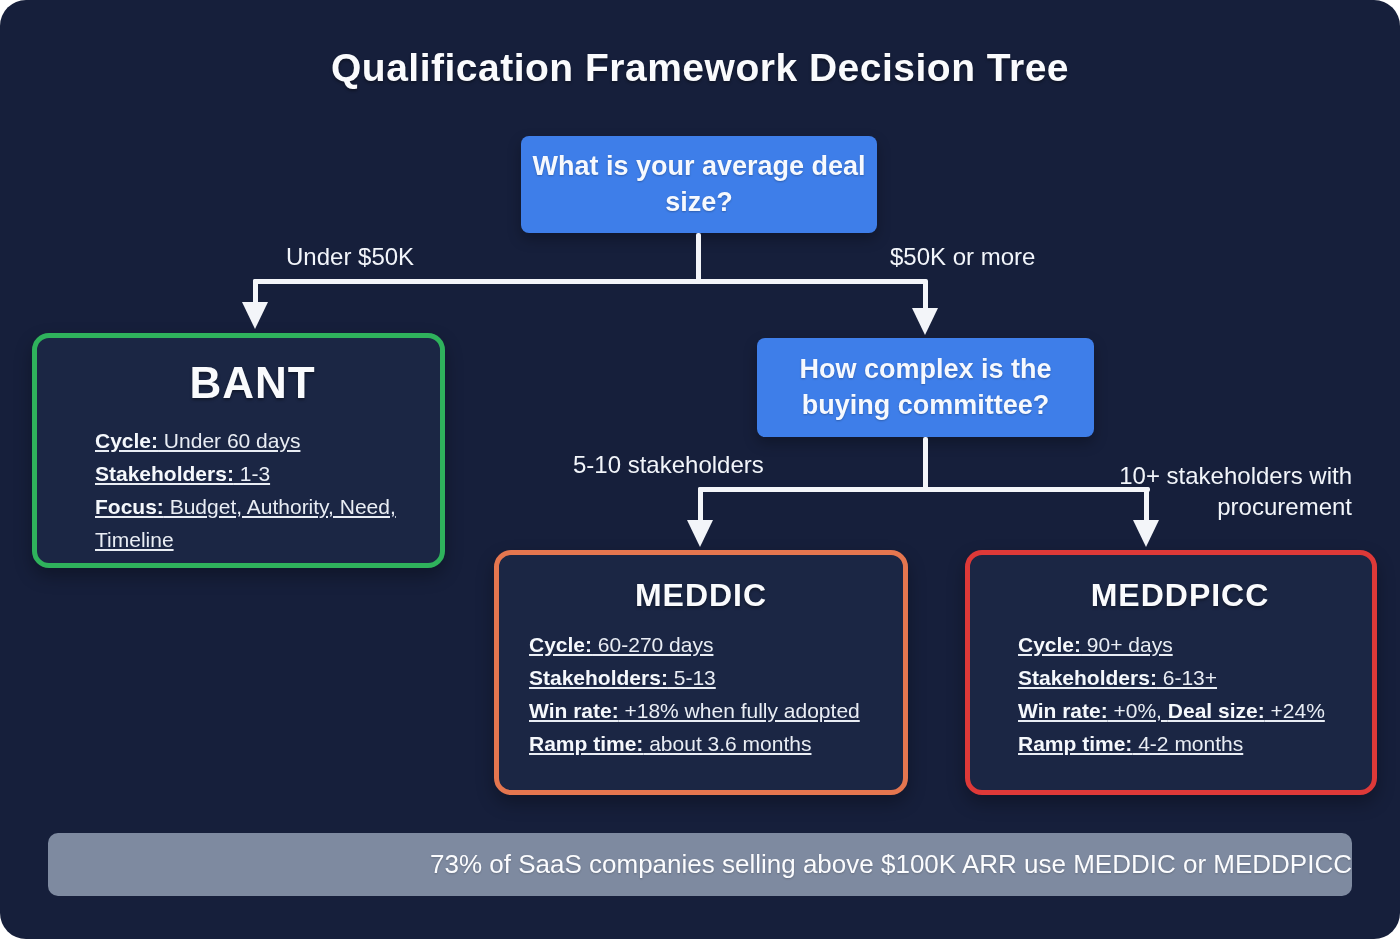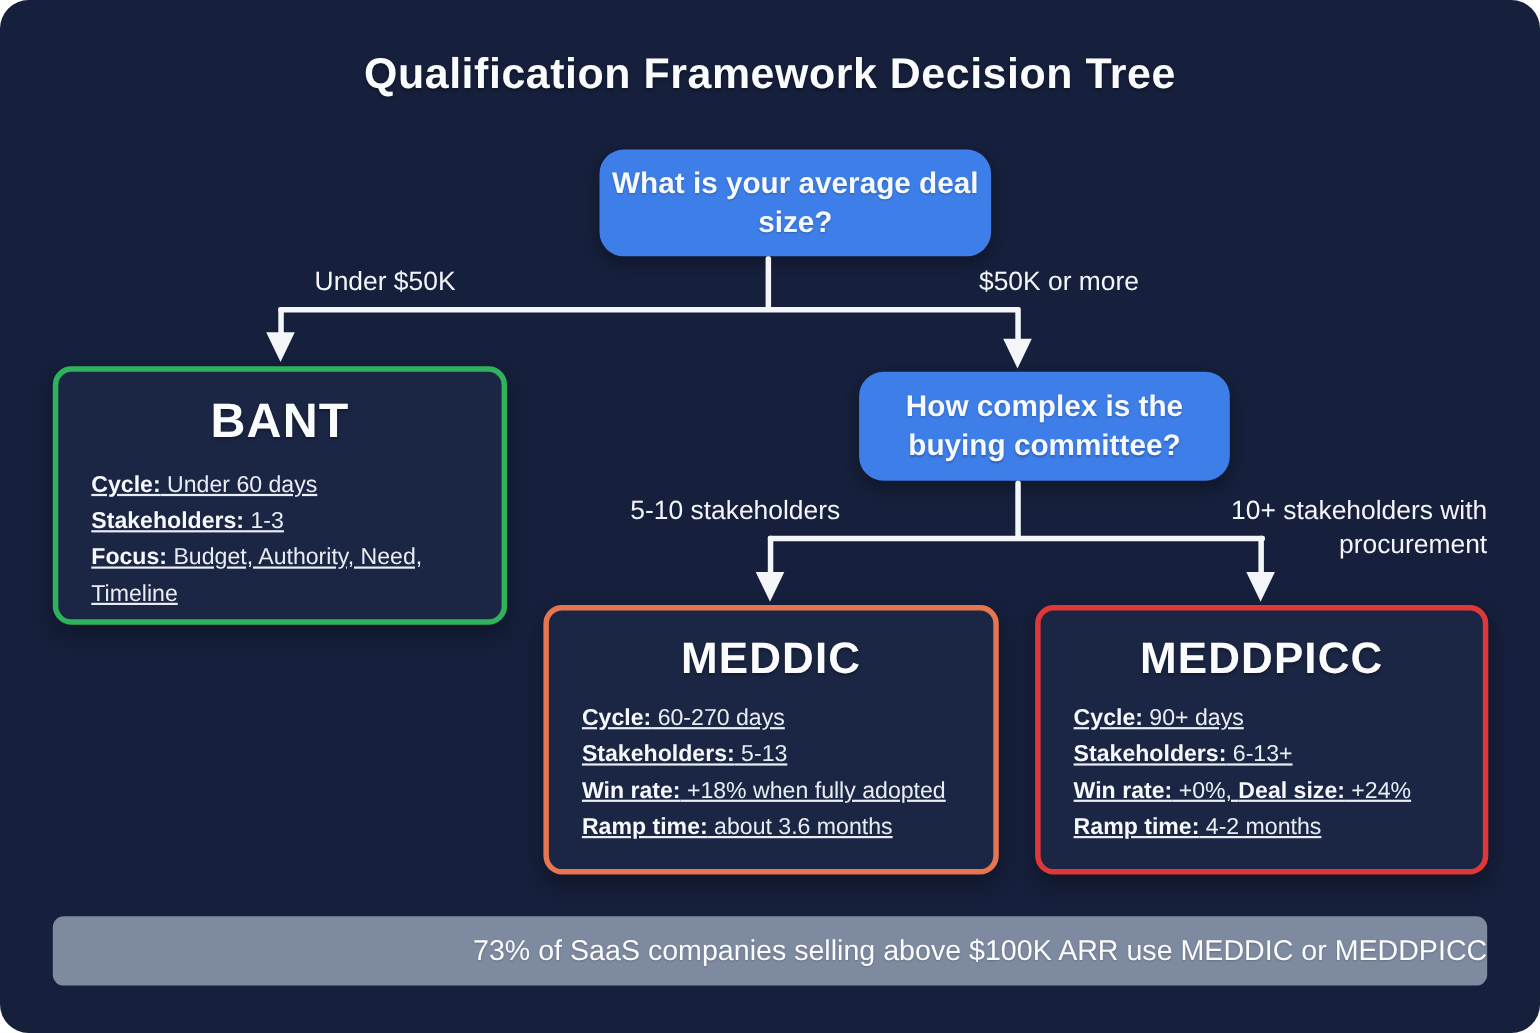--- a/index.html
+++ b/index.html
@@ -23,32 +23,31 @@
     color: #FAFBFD;
     font-size: 39px;
     font-weight: 800;
     letter-spacing: 0.5px;
     text-shadow: 0 2px 3px rgba(0,0,0,0.35);
   }
 
   .qnode {
     position: absolute;
     background: #3E7EE9;
-    border-radius: 22px;
+    border-radius: 8px;
     display: flex;
     align-items: center;
     justify-content: center;
     text-align: center;
     color: #F6F9FE;
     font-size: 27px;
     font-weight: 700;
     line-height: 1.32;
     box-shadow: 0 6px 14px rgba(0,0,0,0.28);
     text-shadow: 0 1px 2px rgba(0,0,0,0.25);
-    margin-left: 24px;
   }
   .qnode-1 { left: 521px; top: 136px; width: 356px; height: 97px; }
   .qnode-2 { left: 757px; top: 338px; width: 337px; height: 99px; }
 
   .edge-line { position: absolute; background: #F3F5F9; border-radius: 2px; }
   .arrow-head {
     position: absolute;
     width: 0; height: 0;
     border-left: 13px solid transparent;
     border-right: 13px solid transparent;
@@ -63,32 +62,32 @@
     line-height: 31px;
   }
   .branch-label.right-align { text-align: right; }
 
   .framework-card {
     position: absolute;
     background: #1B2644;
     border-radius: 17px;
     box-shadow: 0 8px 18px rgba(0,0,0,0.3);
   }
-  .card-bant   { left: 48px;  top: 333px; width: 413px; height: 235px; border: 5px solid #2FB25C; }
+  .card-bant   { left: 32px;  top: 333px; width: 413px; height: 235px; border: 5px solid #2FB25C; padding-left: 28px; }
   .card-meddic { left: 494px; top: 550px; width: 414px; height: 245px; border: 5px solid #E5764F; }
-  .card-meddpicc { left: 941px; top: 550px; width: 412px; height: 245px; border: 5px solid #DE3938; }
+  .card-meddpicc { left: 965px; top: 550px; width: 412px; height: 245px; border: 5px solid #DE3938; padding-left: 18px; }
 
   .card-title {
     text-align: center;
     color: #FAFBFD;
     font-weight: 800;
     text-shadow: 0 2px 3px rgba(0,0,0,0.35);
   }
   .card-bant .card-title { font-size: 44px; margin-top: 20px; letter-spacing: 1px; }
-  .card-meddic .card-title, .card-meddpicc .card-title { font-size: 40px; margin-top: 22px; letter-spacing: 1px; }
+  .card-meddic .card-title, .card-meddpicc .card-title { font-size: 32px; margin-top: 22px; letter-spacing: 1px; }
 
   .card-stats { margin: 14px 22px 0 30px; color: #E9EDF4; font-size: 21px; text-decoration: underline; }
   .card-bant .card-stats { margin-top: 16px; margin-right: 30px; }
   .stat-row { line-height: 33px; }
   .stat-row .b { font-weight: 700; color: #F5F8FC; }
 
   .footer-bar {
     position: absolute;
     left: 48px; top: 833px;
     width: 1304px; height: 63px;
@@ -138,21 +137,21 @@
   </div>
 
   <div class="edge-line" style="left:923px; top:437px; width:5px; height:53px;"></div>
   <div class="edge-line" style="left:698px; top:487px; width:452px; height:5px;"></div>
   <div class="edge-line" style="left:698px; top:487px; width:5px; height:35px;"></div>
   <div class="arrow-head" style="left:687px; top:520px;"></div>
   <div class="edge-line" style="left:1144px; top:487px; width:5px; height:35px;"></div>
   <div class="arrow-head" style="left:1133px; top:520px;"></div>
 
   <div class="branch-label" style="left:573px; top:449px;">5-10 stakeholders</div>
-  <div class="branch-label right-align" style="right:48px; top:449px; width:275px;">10+ stakeholders with procurement</div>
+  <div class="branch-label right-align" style="right:48px; top:460px; width:275px;">10+ stakeholders with procurement</div>
 
   <div class="framework-card card-meddic">
     <div class="card-title">MEDDIC</div>
     <div class="card-stats">
         <div class="stat-row"><span class="b">Cycle:</span><span> 60-270 days</span></div>
         <div class="stat-row"><span class="b">Stakeholders:</span><span> 5-13</span></div>
         <div class="stat-row"><span class="b">Win rate:</span><span> +18% when fully adopted</span></div>
         <div class="stat-row"><span class="b">Ramp time:</span><span> about 3.6 months</span></div>
       </div>
   </div>

